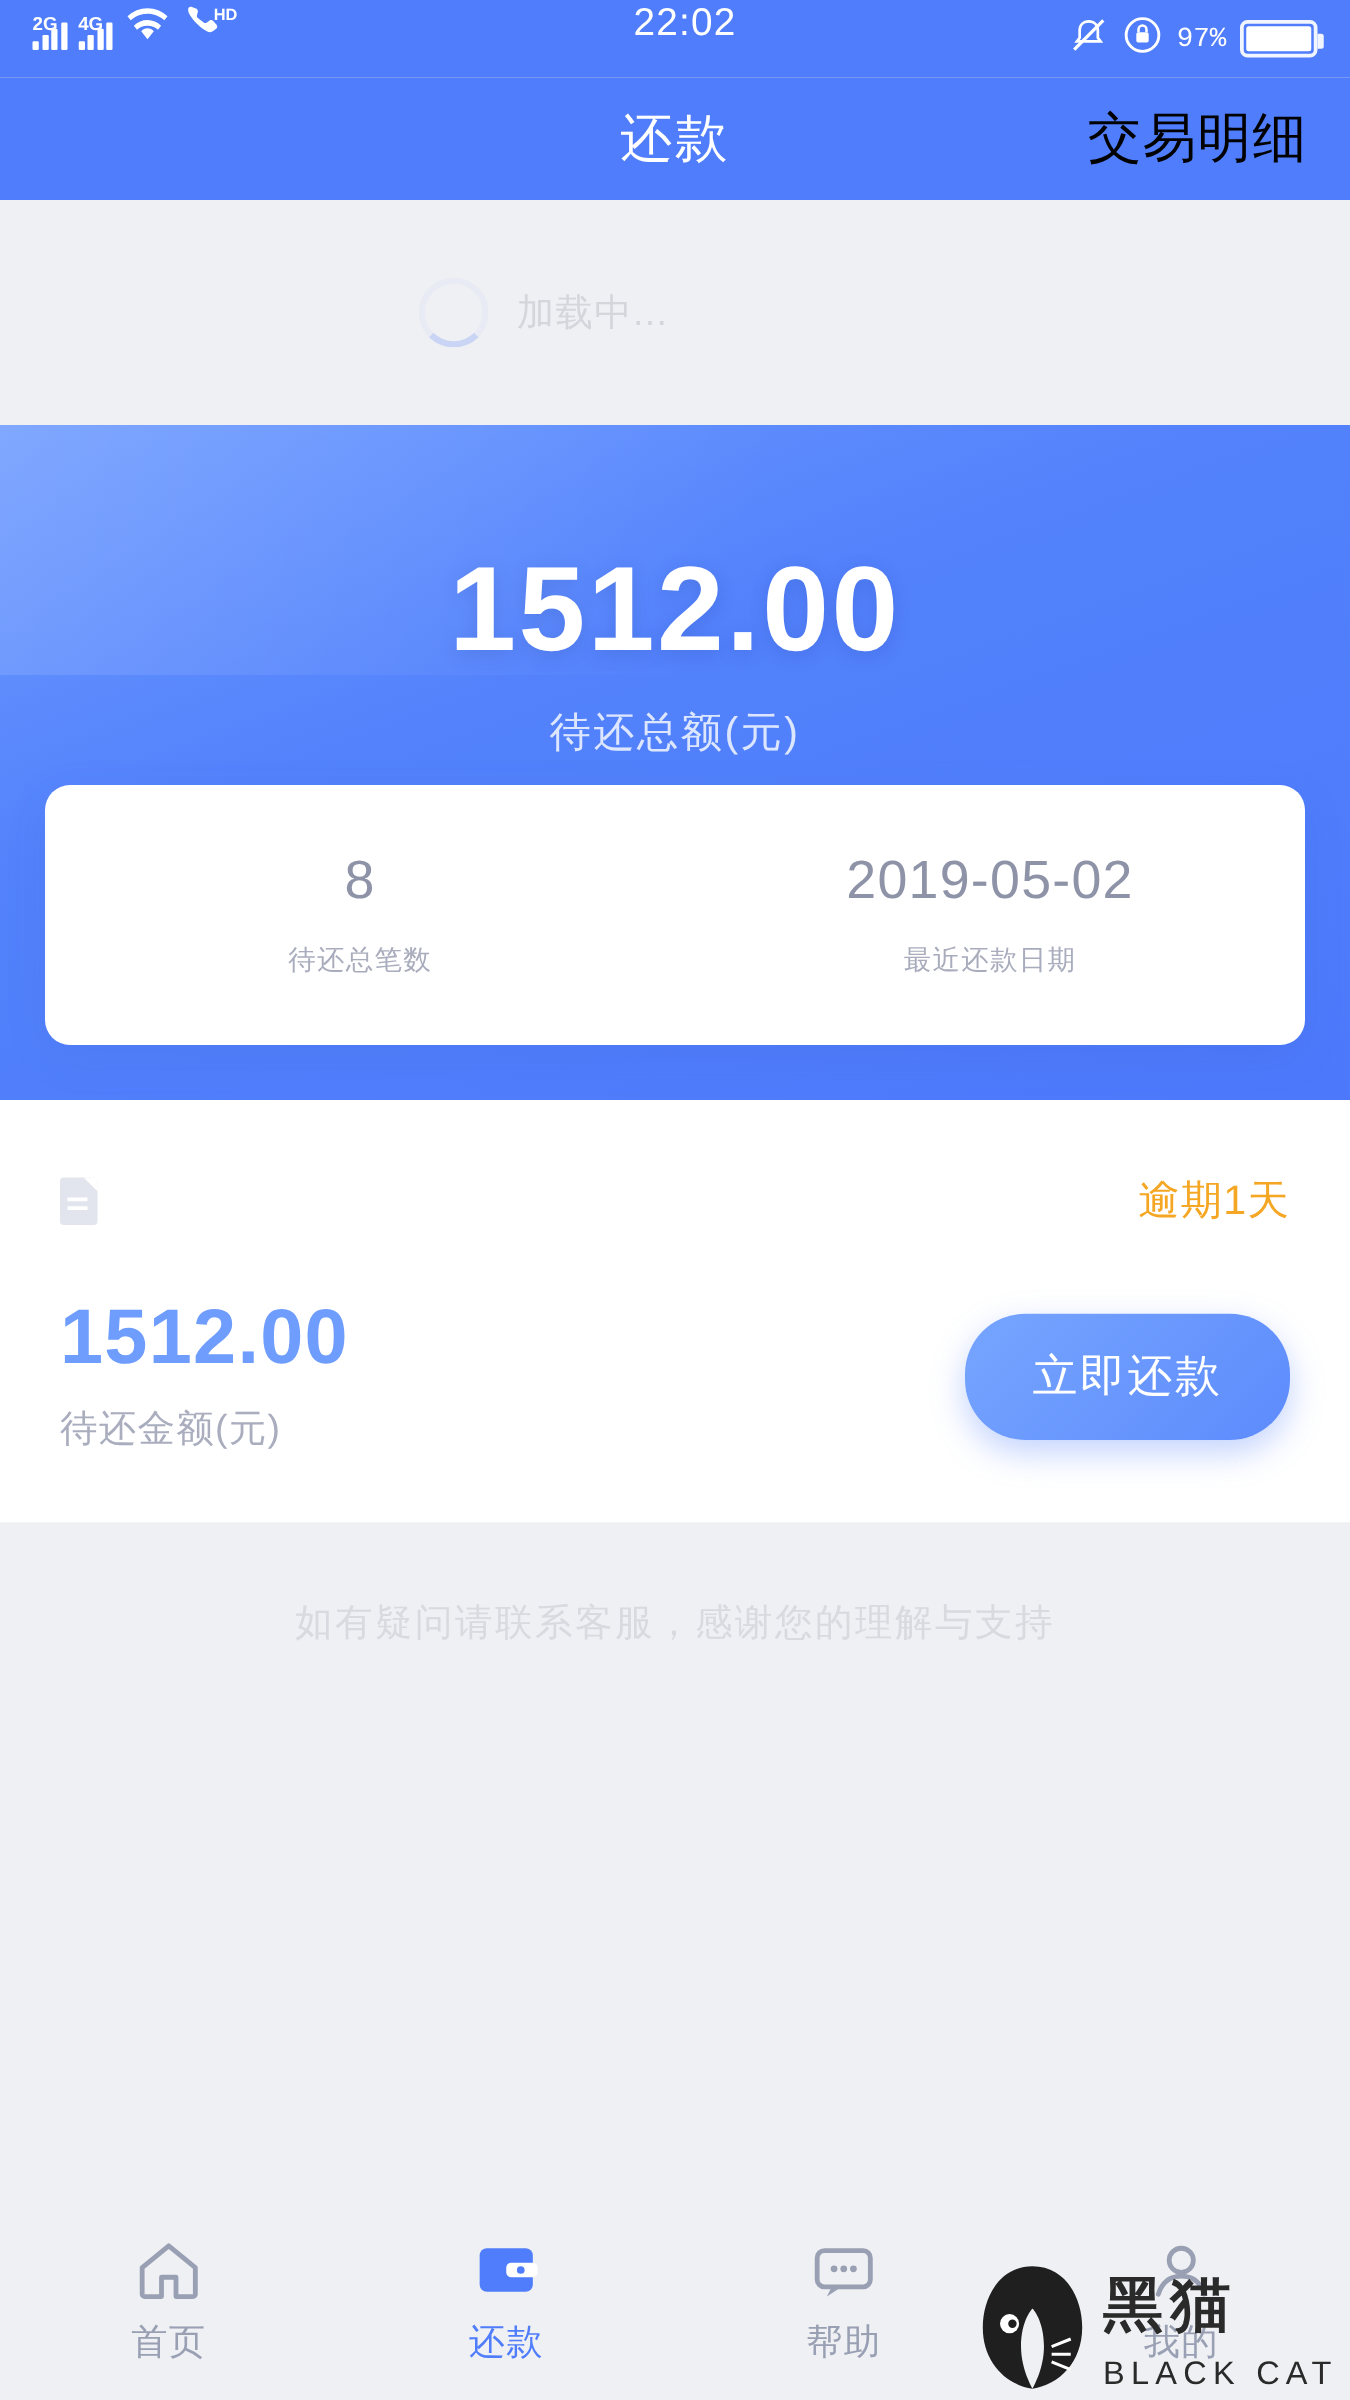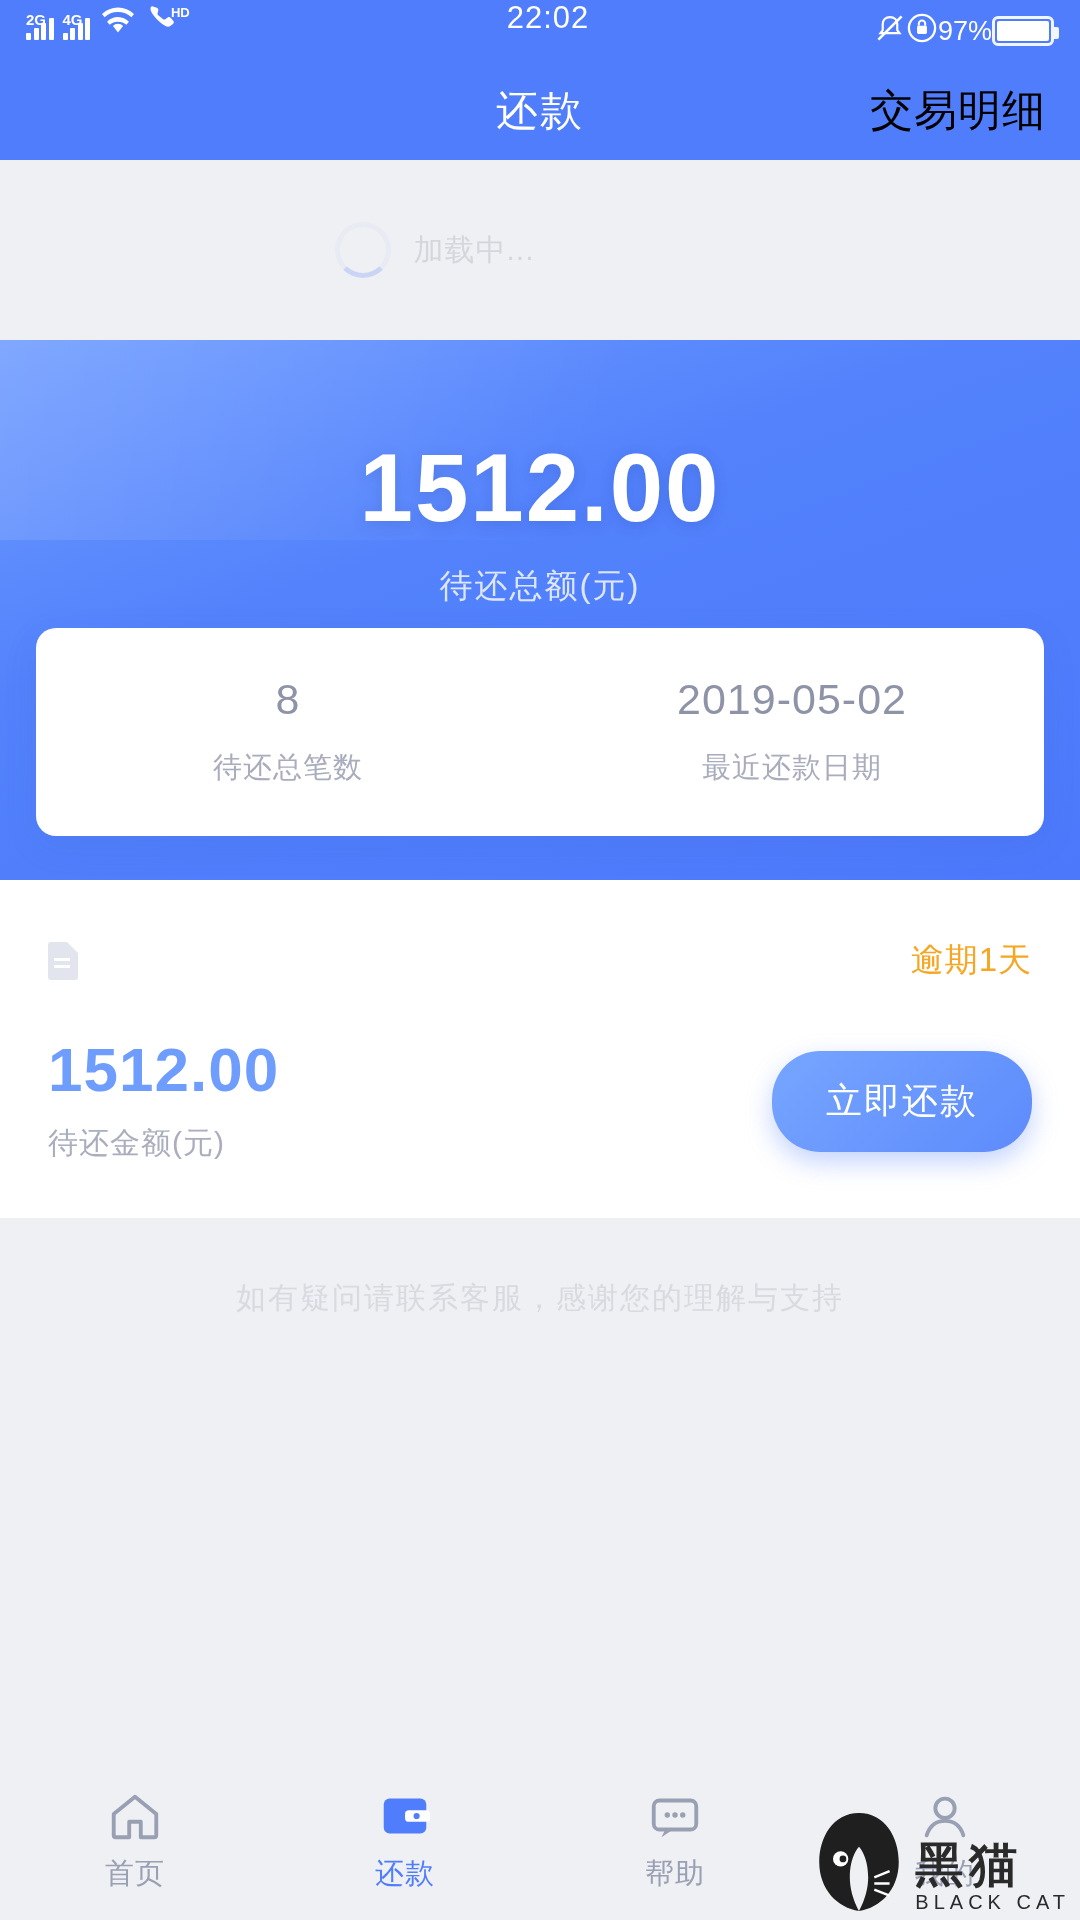--- a/index.html
+++ b/index.html
@@ -19,21 +19,21 @@
   .sb-left{ display:flex; align-items:flex-end; gap:9px; height:40px; }
   .sig-group{ display:flex; align-items:flex-end; gap:3px; position:relative; }
   .sig-label{ font-size:15px; line-height:1; position:absolute; top:-2px; left:0; font-weight:bold; }
   .bars{ display:flex; align-items:flex-end; gap:2.5px; height:26px; padding-top:14px; }
   .bars i{ display:block; width:5px; background:#fff; border-radius:1px; }
   .bars i:nth-child(1){ height:7px; }
   .bars i:nth-child(2){ height:12px; }
   .bars i:nth-child(3){ height:17px; }
   .bars i:nth-child(4){ height:22px; }
   .sb-center{ position:absolute; left:16px; right:0; text-align:center; font-size:31px; letter-spacing:1px; }
-  .sb-right{ margin-left:auto; display:flex; align-items:center; font-size:27px; }
+  .sb-right{ margin-left:auto; display:flex; align-items:center; gap:11px; font-size:22px;font-family:Liberation Mono, monospace; }
   .batt{ width:62px; height:30px; border:3px solid rgba(255,255,255,.92); border-radius:6px; position:relative; }
   .batt::after{ content:""; position:absolute; right:-8px; top:8px; width:5px; height:12px; background:rgba(255,255,255,.92); border-radius:0 2px 2px 0; }
   .batt i{ position:absolute; left:2px; top:2px; bottom:2px; width:93%; background:#fff; border-radius:2px; }
 
   
   .navbar{
     height:98px; width:1080px; background:#4f7dfb;
     display:flex; align-items:center; justify-content:center;
     position:relative;
   }
@@ -79,21 +79,21 @@
 
   
   .stats-card{
     position:absolute; left:36px; right:36px; top:288px;
     background:#fff; border-radius:20px;
     box-shadow:0 10px 34px rgba(60,90,180,.10);
     height:208px; display:flex; align-items:center;
   }
   .stat{ flex:1; text-align:center; }
   .stat-val{ font-size:43px; color:#8e93a8; letter-spacing:1px; line-height:1.1; }
-  .stat-lab{ font-size:29px; color:#a8acbc; margin-top:24px; letter-spacing:1px; }
+  .stat-lab{ font-size:22px; color:#a8acbc; margin-top:24px; letter-spacing:1px; }
 
   
   .repay-card{
     width:1080px; background:#fff;
     padding:58px 48px 54px 48px;
   }
   .repay-top{ display:flex; align-items:center; }
   .doc-icon{
     width:30px; height:38px; position:relative; margin-right:16px;
     background:#e3e5ee; border-radius:3px; flex:0 0 auto;
@@ -142,21 +142,21 @@
   .tab.active .tab-lab{ color:#4f7dfb; }
 
   
   .watermark{
     position:absolute; right:10px; bottom:6px;
     display:flex; align-items:flex-end; gap:10px;
   }
   .wm-cat{ width:92px; height:104px; }
   .wm-txt{ display:flex; flex-direction:column; align-items:flex-start; }
   .wm-cn{ font-size:48px; color:#2a2a2a; font-weight:bold; letter-spacing:6px; line-height:1; }
-  .wm-en{ font-size:20px; color:#2a2a2a; letter-spacing:5px; margin-top:2px; }
+  .wm-en{ font-size:26px; color:#2a2a2a; letter-spacing:5px; margin-top:14px; }
 </style>
 </head>
 <body>
 
 <div class="statusbar">
   <div class="sb-left">
     <span class="sig-group">
       <span class="sig-label">2G</span>
       <span class="bars">
           <i></i>

